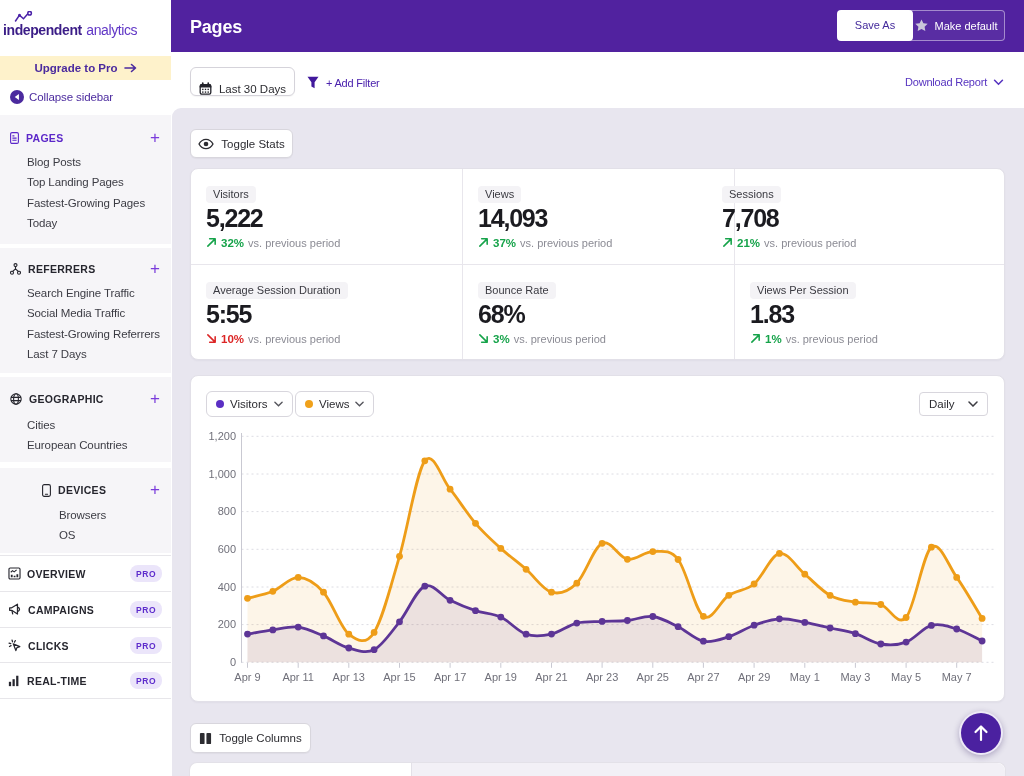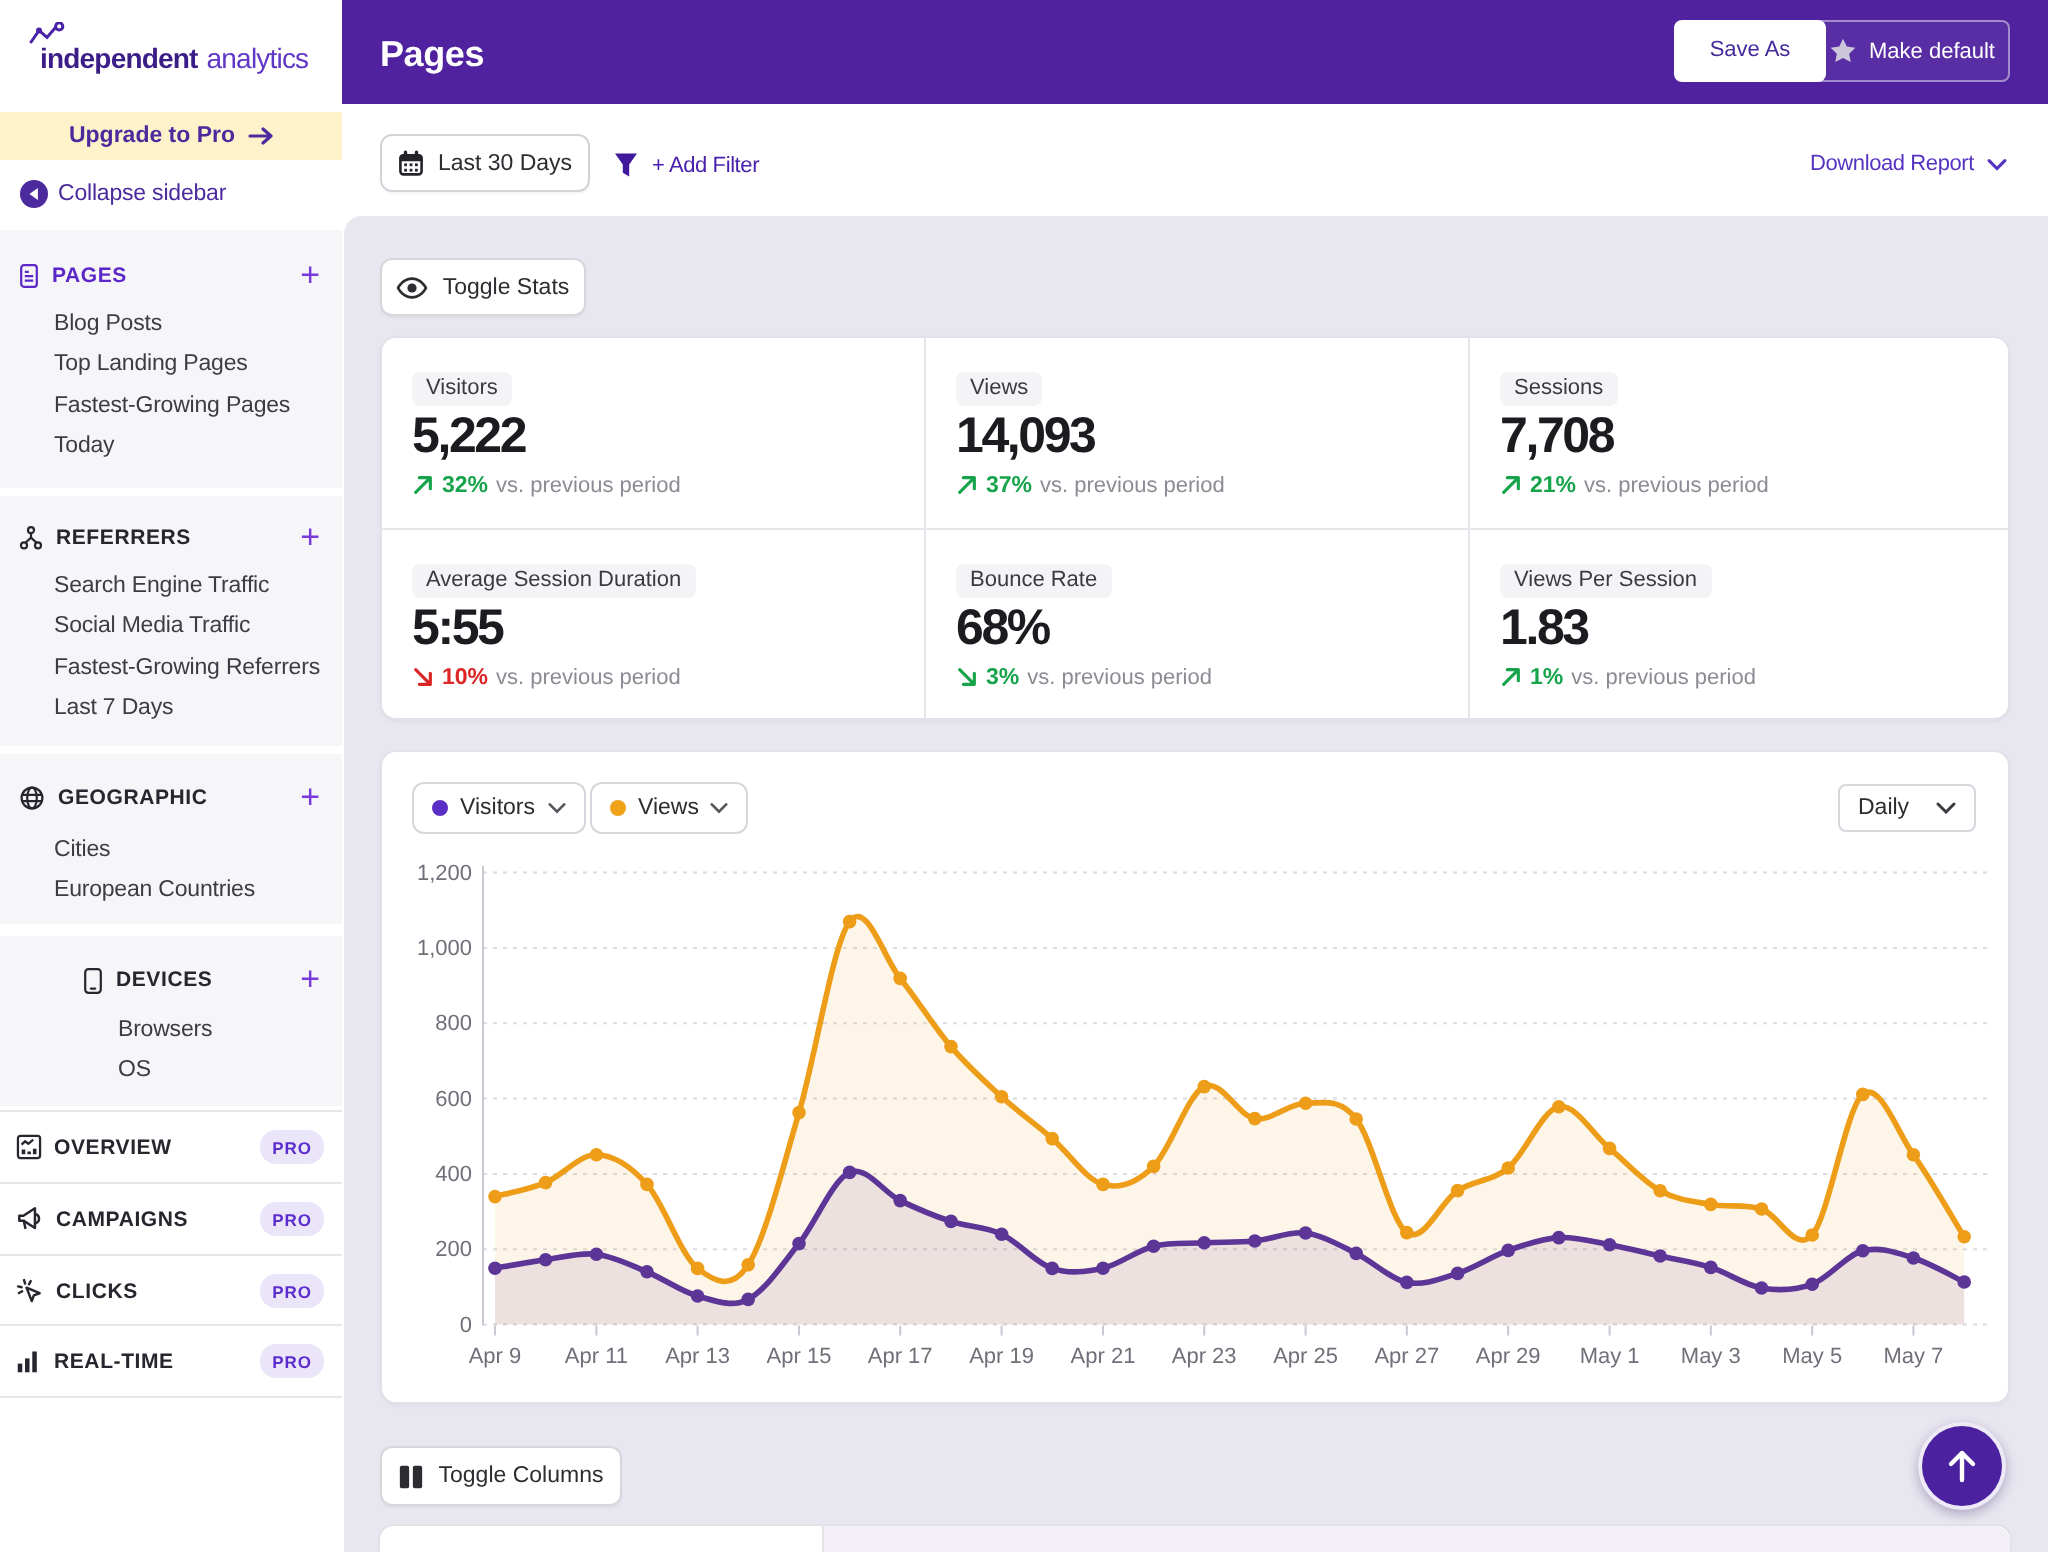--- a/index.html
+++ b/index.html
@@ -1,20 +1,20 @@
 <!DOCTYPE html>
 <html><head>
 <meta charset="utf-8">
 <style>
 * { margin:0; padding:0; box-sizing:border-box; }
 html,body { width:1024px; height:776px; overflow:hidden; font-family:"Liberation Sans", sans-serif; background:#fff; }
 
 
 #sidebar { position:absolute; left:0; top:0; width:171px; height:776px; background:#fff; z-index:5; }
-#logo { padding:21px 0 0 20px; position:relative; white-space:nowrap; }
+#logo { padding:21px 0 0 3px; position:relative; white-space:nowrap; }
 #logo .zig { position:absolute; left:14px; top:11px; }
 #logo .t1 { font-weight:bold; font-size:14px; color:#3b1d87; letter-spacing:-0.4px;}
 #logo .t2 { font-size:14px; color:#6137c6; letter-spacing:-0.4px;}
 #upg { position:absolute; top:56px; left:0; width:171px; height:24px; background:#fef2cb; color:#4b2a9e; font-size:11.5px; font-weight:bold; display:flex; align-items:center; justify-content:center; gap:6px; }
 #collapse { position:absolute; top:80px; left:0; width:171px; height:34px; background:#fff; display:flex; align-items:center; padding-left:10px; color:#4b2a9e; font-size:11.5px; letter-spacing:-0.1px; }
 #collapse svg { margin-right:5px; }
 .navsec { position:absolute; left:0; width:171px; background:#f6f5f8; }
 .nav-h { display:flex; align-items:center; height:22px; padding-left:10px; position:relative; }
 .nav-h .ttl { font-weight:bold; font-size:10.5px; letter-spacing:0.3px; color:#26262e; margin-left:7px; }
 .nav-h .ttl.act { color:#5c27c9; }
@@ -24,21 +24,21 @@
 .prorow .lbl { font-weight:bold; font-size:10.5px; letter-spacing:0.3px; color:#26262e; margin-left:6px; }
 .prorow .badge { margin-left:auto; background:#ebe5fa; color:#5d2ccc; font-weight:bold; font-size:8.5px; letter-spacing:0.5px; padding:3.5px 6px; border-radius:8px; }
 
 
 #main { position:absolute; left:171px; top:0; width:853px; height:776px; }
 #phead { position:absolute; left:0; top:0; width:853px; height:53px; background:#51229f; }
 #phead h1 { position:absolute; left:19px; top:17px; font-size:18px; color:#fff; font-weight:bold; letter-spacing:-0.2px; }
 #saveas { position:absolute; left:666px; top:10px; width:76px; height:31px; background:#fff; border-radius:4px; color:#43299b; font-size:11px; text-align:center; line-height:31px; }
 #makedef { position:absolute; left:735px; top:10px; width:99px; height:31px; border:1px solid rgba(255,255,255,0.45); background:rgba(255,255,255,0.05); border-radius:4px; color:#fff; font-size:11px; display:flex; align-items:center; justify-content:center; gap:6px; }
 #filterrow { position:absolute; left:0; top:52px; width:853px; height:56px; background:#fff; }
-#last30 { position:absolute; left:19px; top:15px; width:105px; height:29px; background:#fff; border:1px solid #d5d3da; border-radius:6px; box-shadow:0 1px 1px rgba(0,0,0,0.04); display:flex; align-items:center; justify-content:center; gap:7px; font-size:11.5px; color:#2c2c31; }
+#last30 { position:absolute; left:19px; top:15px; width:105px; height:29px; background:#fff; border:1px solid #d5d3da; border-radius:6px; box-shadow:0 1px 1px rgba(0,0,0,0.04); display:flex; align-items:flex-end; justify-content:center; gap:7px; font-size:11.5px; color:#2c2c31; }
 #addfilter { position:absolute; left:136px; top:24px; display:flex; align-items:center; gap:7px; color:#4a21ad; font-size:11px; letter-spacing:-0.2px; }
 #dlreport { position:absolute; right:20px; top:24px; display:flex; align-items:center; gap:6px; color:#5633c0; font-size:11px; letter-spacing:-0.2px; }
 
 #content { position:absolute; left:1px; top:108px; width:852px; height:668px; background:#e8e6ef; border-top-left-radius:9px; }
 .btn { background:#fff; border:1px solid #d8d6dd; border-radius:6px; box-shadow:0 1px 1px rgba(0,0,0,0.04); display:flex; align-items:center; font-size:11.5px; color:#2c2c31; }
 #togglestats { position:absolute; left:18px; top:21px; width:103px; height:29px; justify-content:center; gap:7px; }
 
 
 #stats { position:absolute; left:18px; top:60px; width:815px; height:192px; background:#fff; border:1px solid #e2e0e8; border-radius:8px; box-shadow:0 1px 2px rgba(30,30,60,0.04); }
 .scell { position:absolute; width:271px; height:95px; }
@@ -104,21 +104,21 @@
     <div id="stats">
       <div class="vdiv" style="left:271px"></div>
       <div class="vdiv" style="left:543px"></div>
       <div class="hdiv"></div>
       <div class="scell" style="left:0px;top:0px;"><div class="pill">Visitors</div><div class="num">5,222</div><div class="chg"><svg width="11" height="11" viewBox="0 0 12 12" fill="none" stroke="#16a34a" stroke-width="1.7" stroke-linecap="round" stroke-linejoin="round">
               <path d="M2 10L10 2M4 2h6v6"></path>
             </svg><b class="g">32%</b> vs. previous period</div></div>
 <div class="scell" style="left:272px;top:0px;"><div class="pill">Views</div><div class="num">14,093</div><div class="chg"><svg width="11" height="11" viewBox="0 0 12 12" fill="none" stroke="#16a34a" stroke-width="1.7" stroke-linecap="round" stroke-linejoin="round">
               <path d="M2 10L10 2M4 2h6v6"></path>
             </svg><b class="g">37%</b> vs. previous period</div></div>
-<div class="scell" style="left:544px;top:0px;"><div class="pill">Sessions</div><div class="num">7,708</div><div class="chg"><svg width="11" height="11" viewBox="0 0 12 12" fill="none" stroke="#16a34a" stroke-width="1.7" stroke-linecap="round" stroke-linejoin="round">
+<div class="scell" style="left:516px;top:0px;"><div class="pill">Sessions</div><div class="num">7,708</div><div class="chg"><svg width="11" height="11" viewBox="0 0 12 12" fill="none" stroke="#16a34a" stroke-width="1.7" stroke-linecap="round" stroke-linejoin="round">
               <path d="M2 10L10 2M4 2h6v6"></path>
             </svg><b class="g">21%</b> vs. previous period</div></div>
 <div class="scell" style="left:0px;top:96px;"><div class="pill">Average Session Duration</div><div class="num">5:55</div><div class="chg"><svg width="11" height="11" viewBox="0 0 12 12" fill="none" stroke="#dc2626" stroke-width="1.7" stroke-linecap="round" stroke-linejoin="round">
               <path d="M2 2l8 8M10 4v6H4"></path>
             </svg><b class="r">10%</b> vs. previous period</div></div>
 <div class="scell" style="left:272px;top:96px;"><div class="pill">Bounce Rate</div><div class="num">68%</div><div class="chg"><svg width="11" height="11" viewBox="0 0 12 12" fill="none" stroke="#16a34a" stroke-width="1.7" stroke-linecap="round" stroke-linejoin="round">
               <path d="M2 2l8 8M10 4v6H4"></path>
             </svg><b class="g">3%</b> vs. previous period</div></div>
 <div class="scell" style="left:544px;top:96px;"><div class="pill">Views Per Session</div><div class="num">1.83</div><div class="chg"><svg width="11" height="11" viewBox="0 0 12 12" fill="none" stroke="#16a34a" stroke-width="1.7" stroke-linecap="round" stroke-linejoin="round">
               <path d="M2 10L10 2M4 2h6v6"></path>

